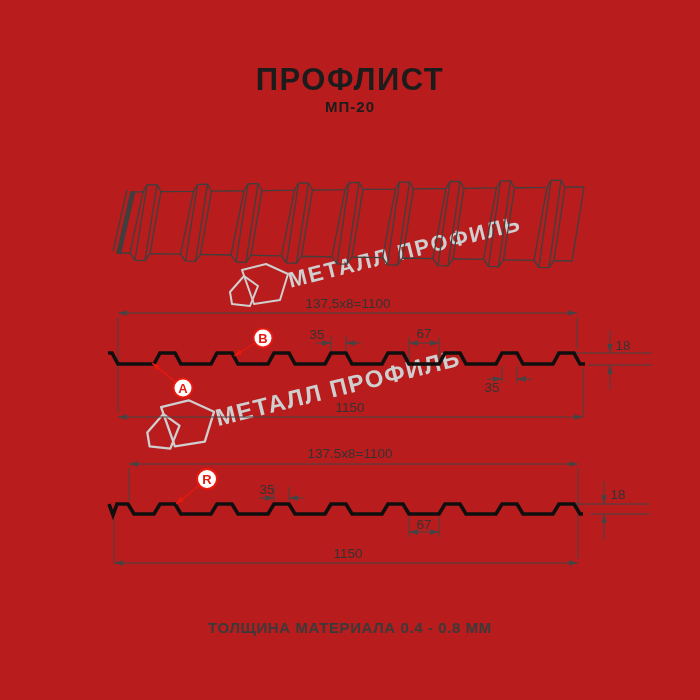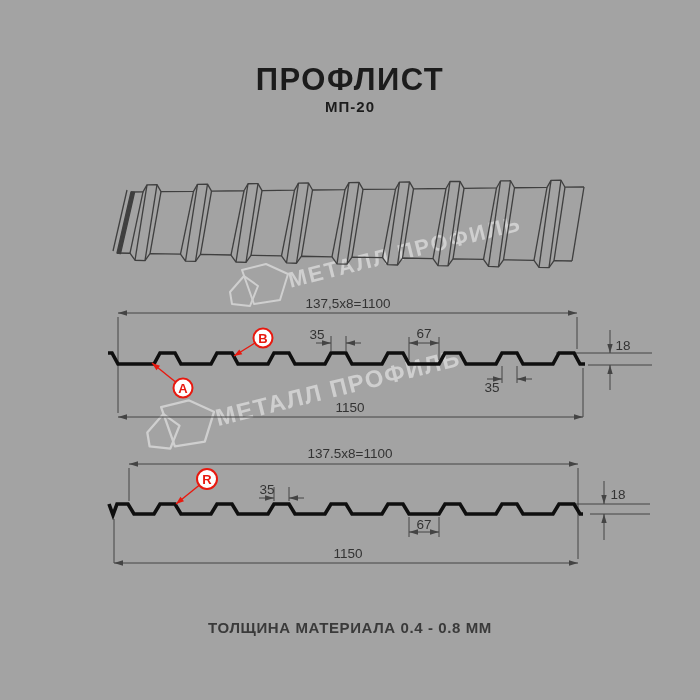--- a/index.html
+++ b/index.html
@@ -1,16 +1,16 @@
 <!DOCTYPE html>
 <html style="--accent: #e8190f; --wm: #cfcfcf;"><head>
 <meta charset="utf-8">
 <style>
   html,body{margin:0;padding:0;background:#ffffff;}
-  .page{position:relative;width:700px;height:700px;background:#a3a3a3;overflow:hidden;
+  .page{position:relative;width:700px;height:700px;background:#b91c1c;overflow:hidden;
         font-family:"Liberation Sans", sans-serif;}
   svg text{font-family:"Liberation Sans", sans-serif;}
   .title{font-size:31px;font-weight:bold;letter-spacing:1.5px;fill:#1c1c1c;}
   .subtitle{font-size:15px;font-weight:600;letter-spacing:1px;fill:#1c1c1c;}
   .footer-note{font-size:15px;font-weight:600;letter-spacing:0.6px;fill:#3a3a3a;}
   .dimtext{font-size:13.5px;fill:#333;}
   .wm-text-1{font-size:22px;font-weight:bold;letter-spacing:2px;fill:var(--wm,#cfcfcf);}
   .wm-text-2{font-size:24px;font-weight:bold;letter-spacing:1.5px;fill:var(--wm,#cfcfcf);}
   .wm-logo{stroke:var(--wm,#cfcfcf);fill:none;stroke-width:2;stroke-linejoin:round;}
   .profile{fill:none;stroke:#0f0f0f;stroke-width:3.6;stroke-linejoin:miter;}

